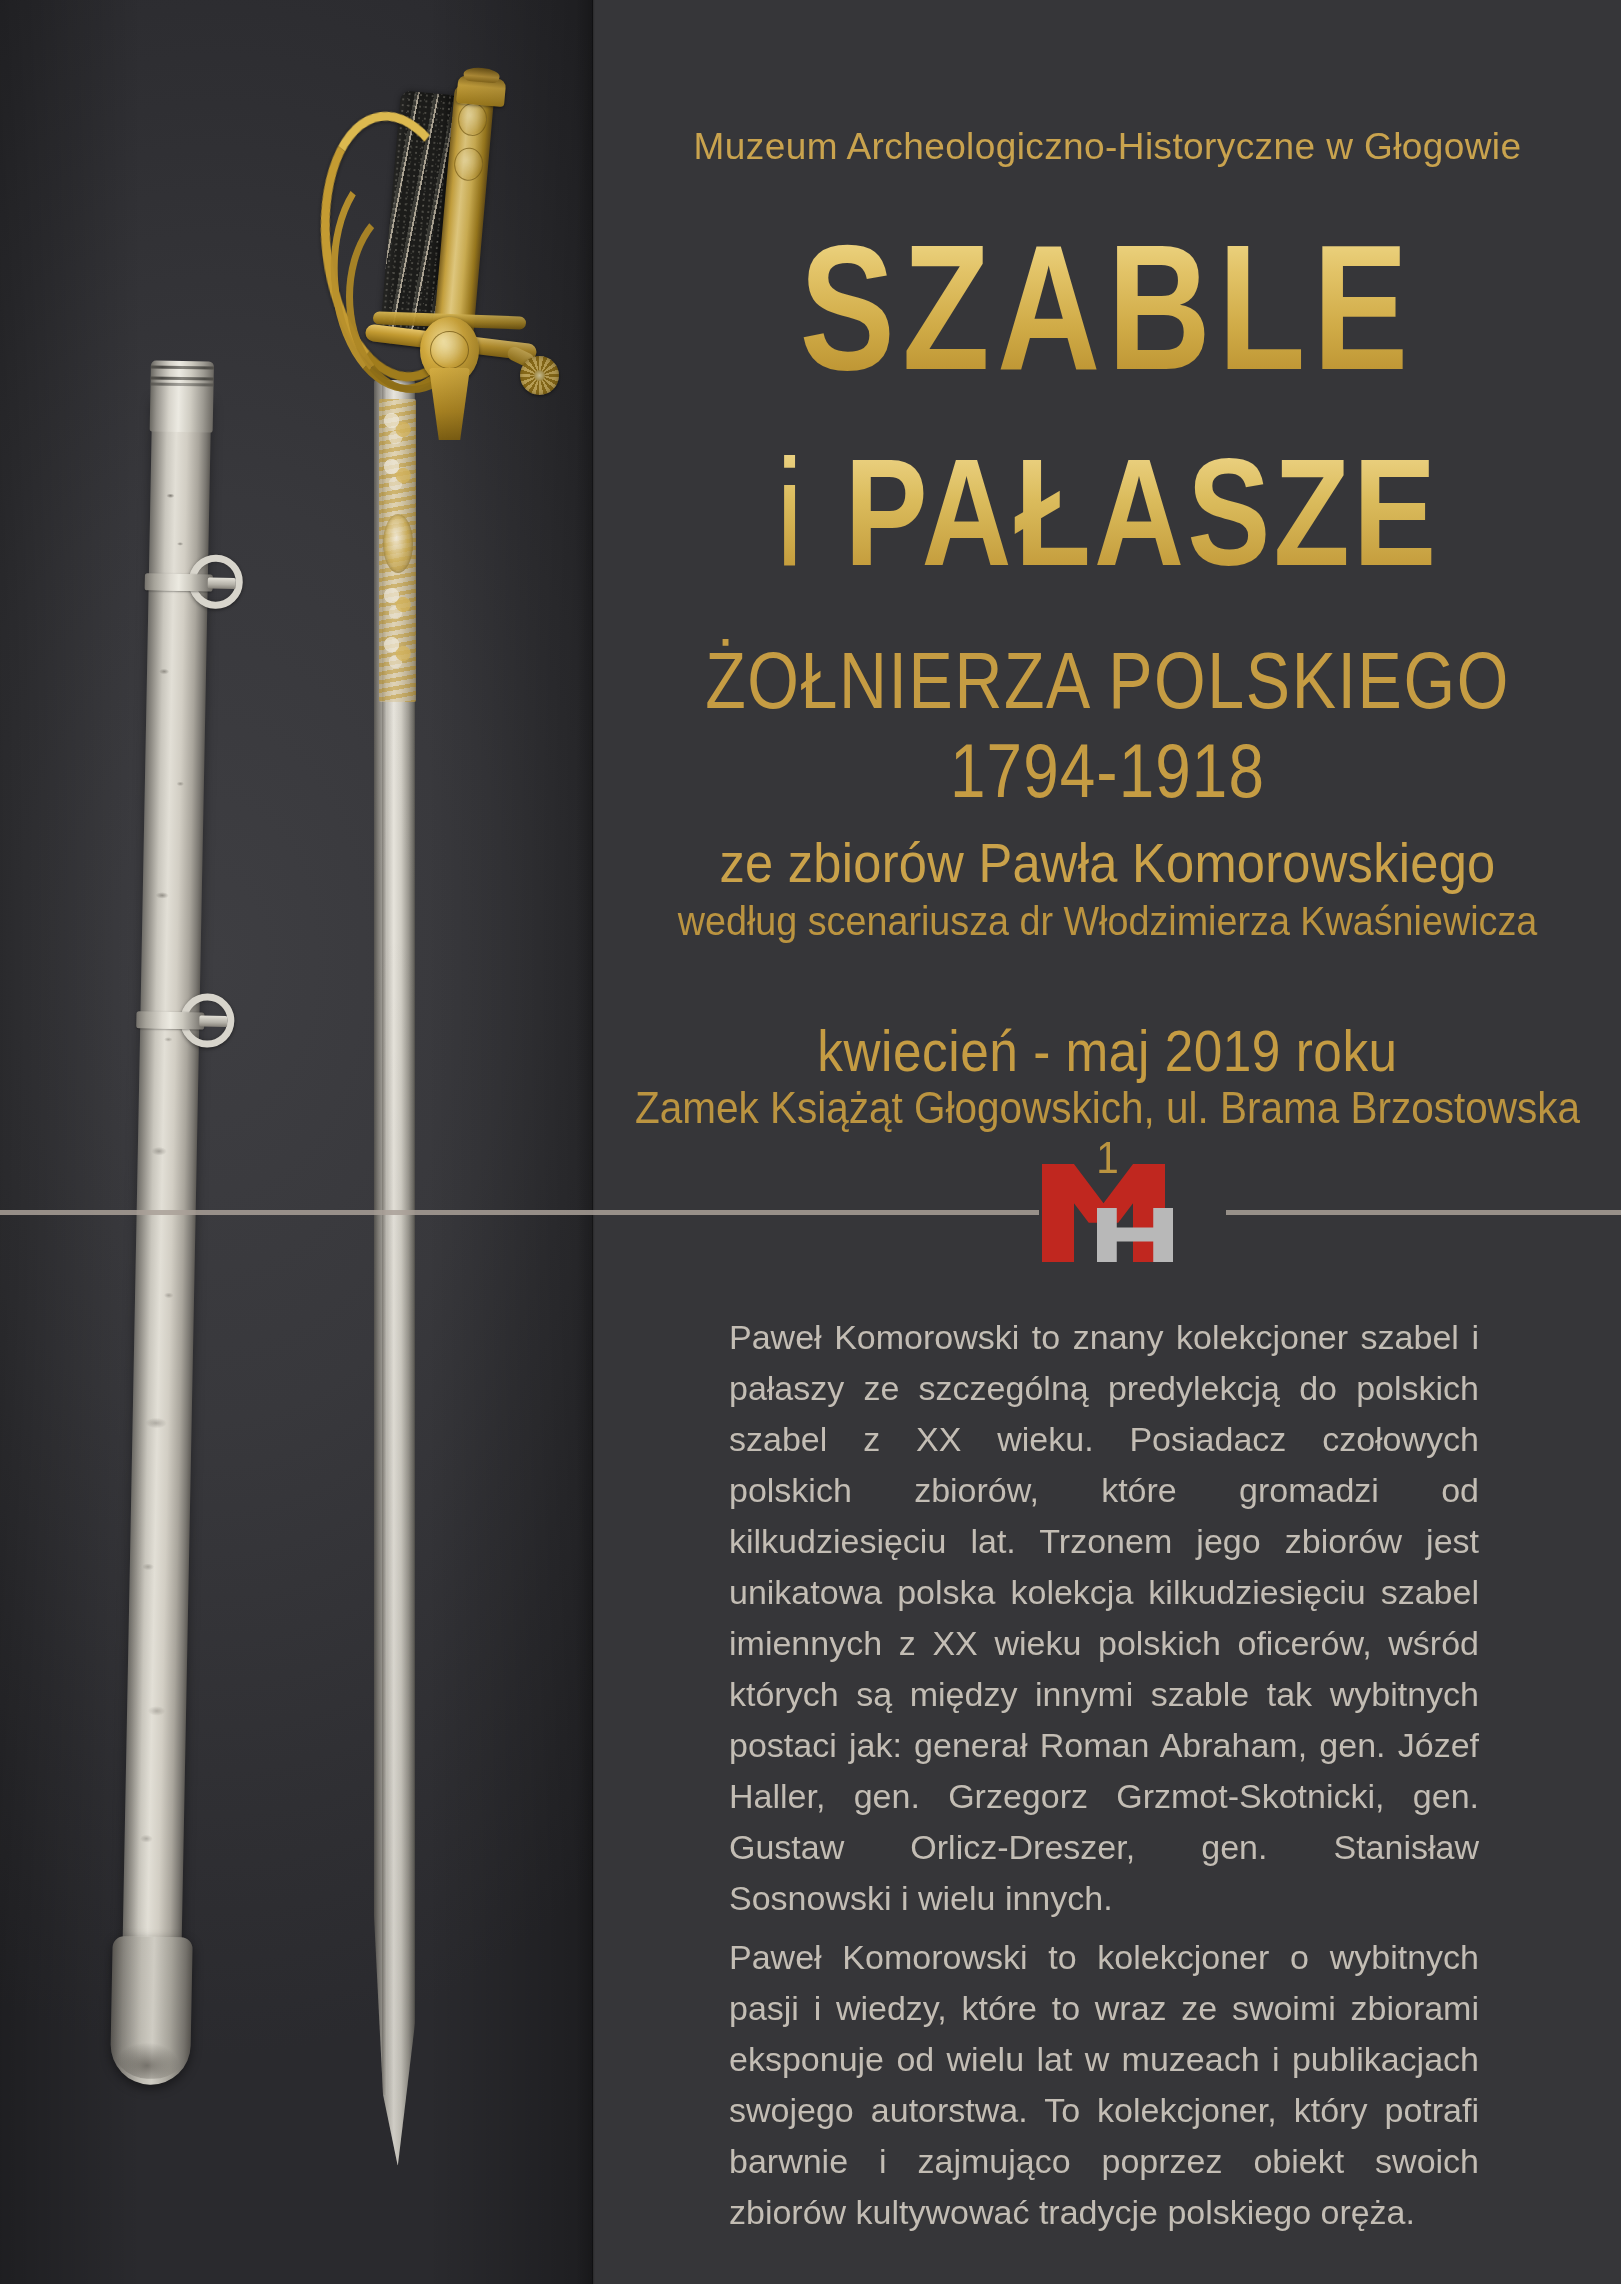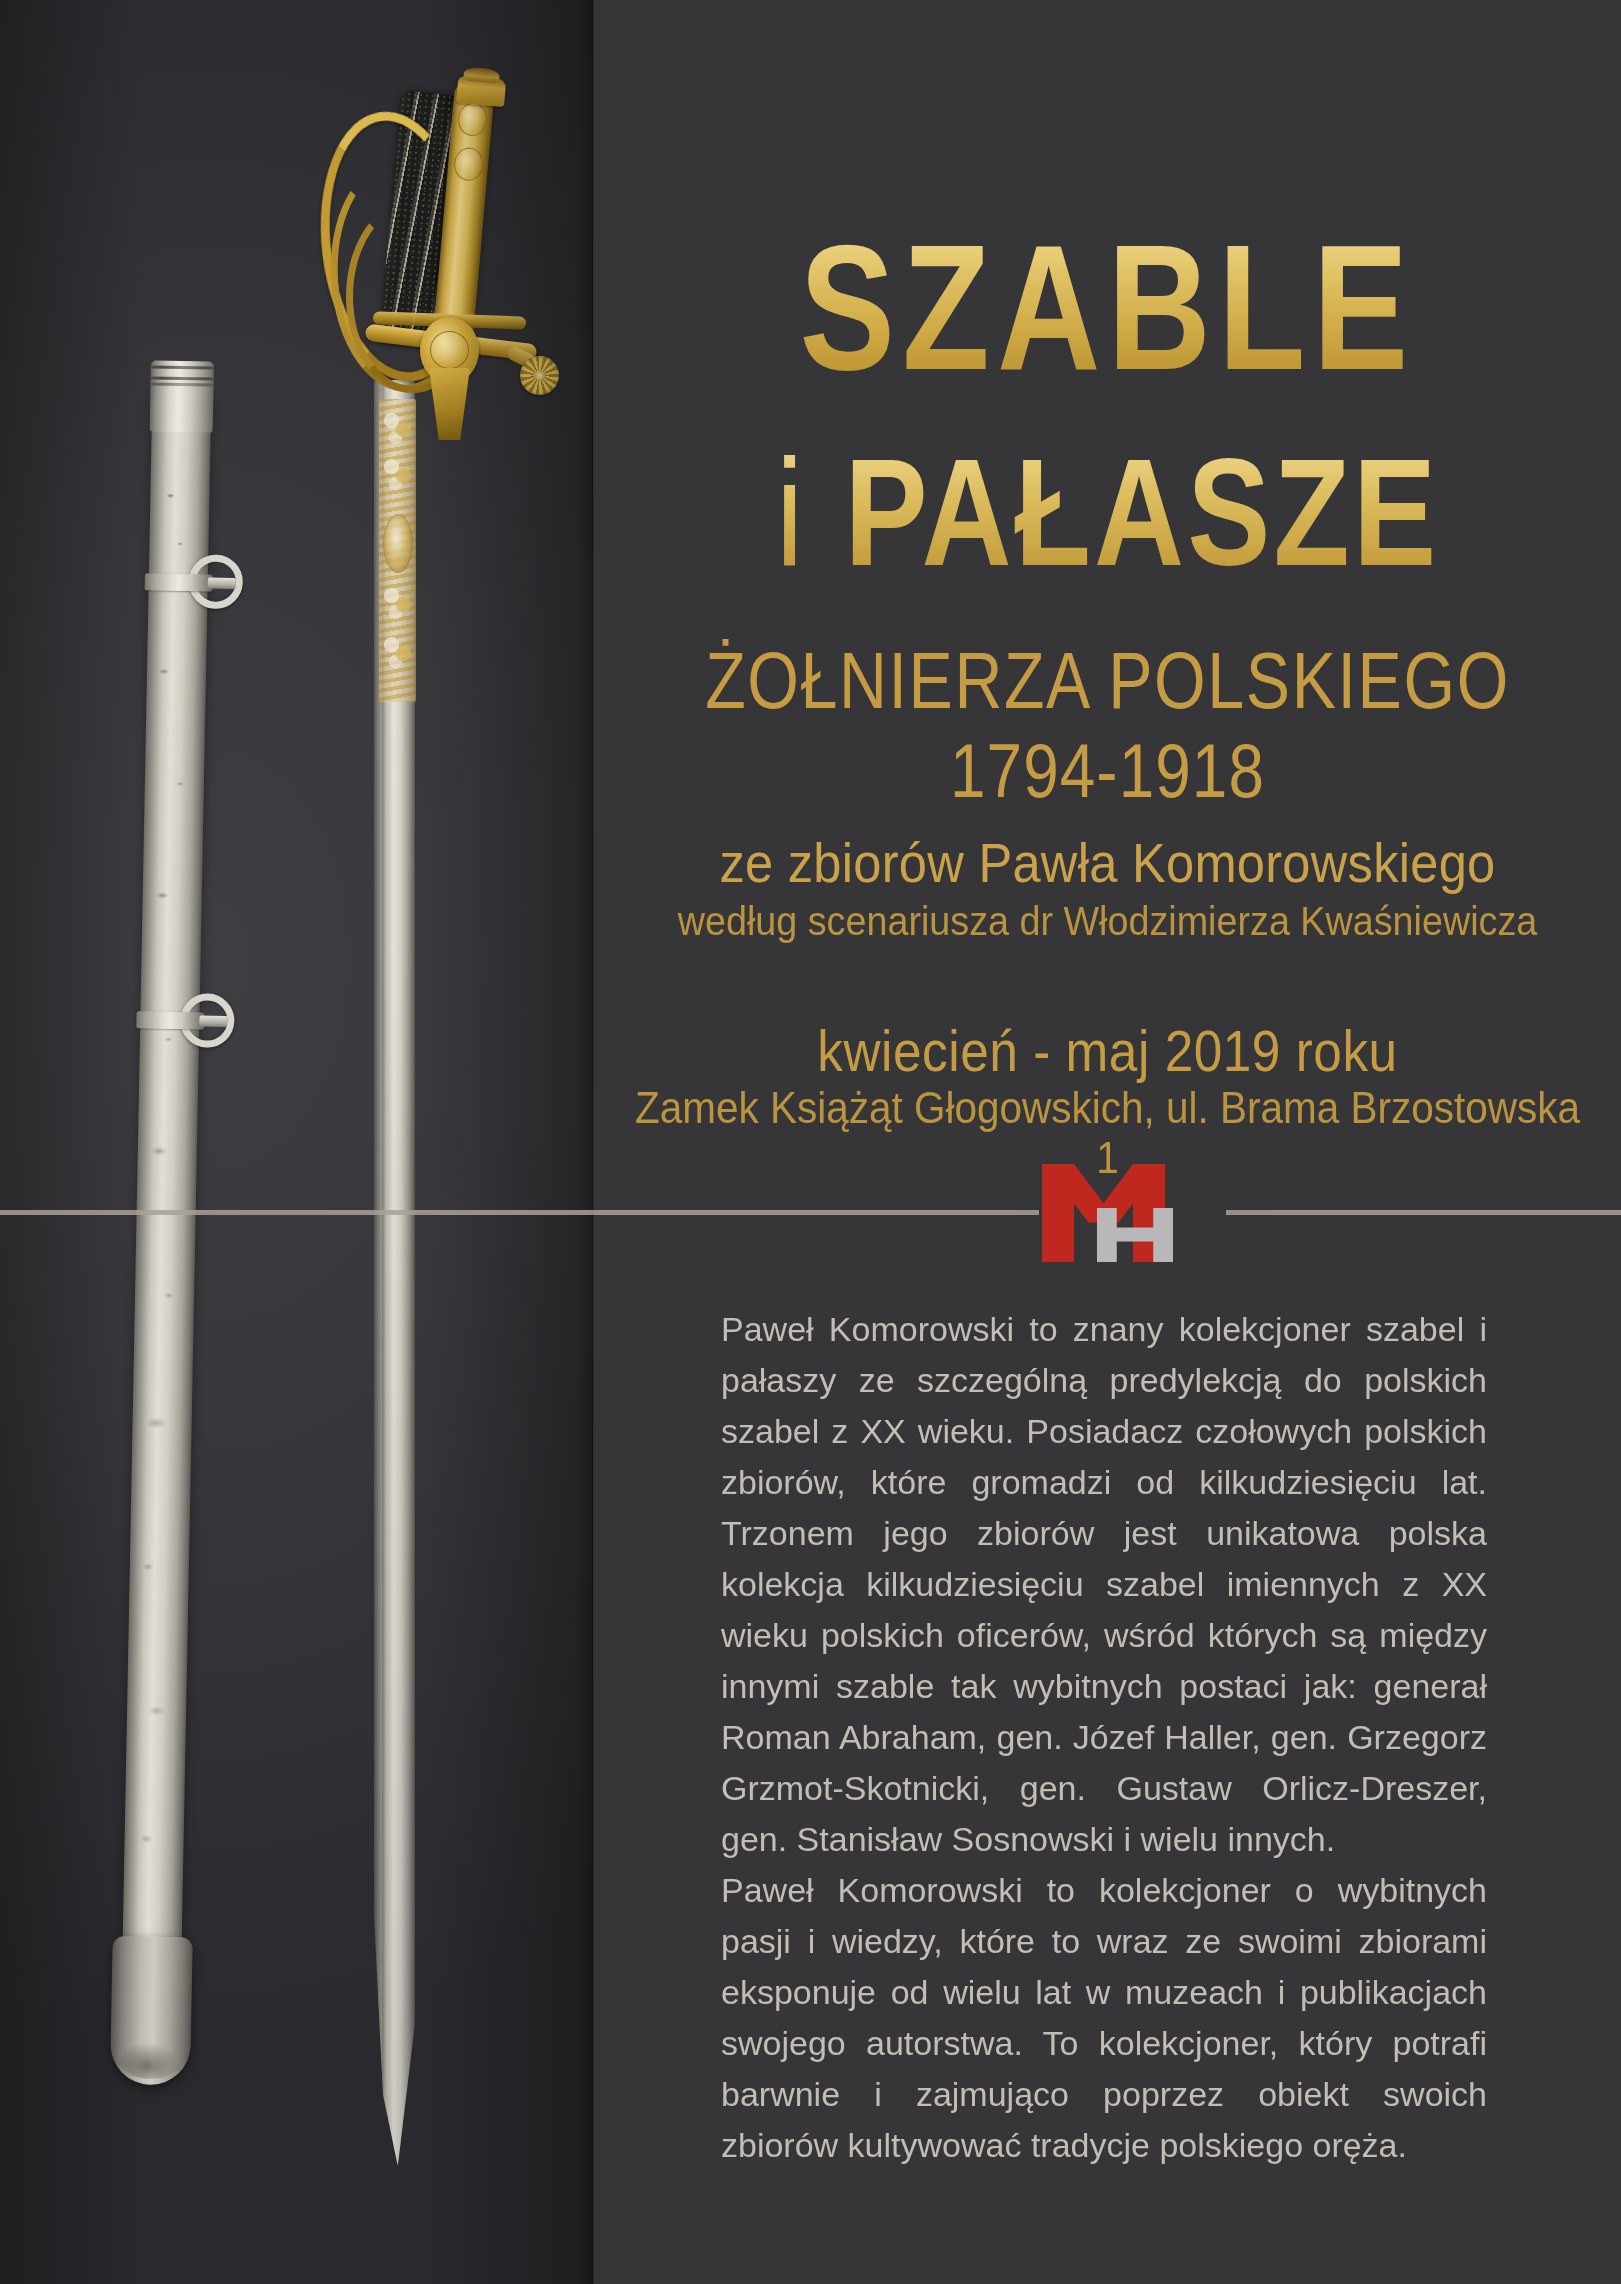--- a/index.html
+++ b/index.html
@@ -450,21 +450,21 @@
   
   .body-copy{
     position:absolute; left:128px; top:1304px;
     width:766px;
     color:#c3bdb4;
     font-size:34px;
     line-height:51px;
     text-align:justify;
     font-weight:400;
   }
-  .body-copy p{ margin:0; }
+  .body-copy p{ margin:8px; }
   .body-copy p + p{ margin-top:0; }
 
   
   .seam{
     position:absolute; left:592px; top:0; width:2.6px; height:2284px;
     background:linear-gradient(90deg, rgba(0,0,0,.35), rgba(54,54,57,0));
   }
 </style>
 </head>
 <body>
@@ -531,20 +531,21 @@
   </div>
 
   <div class="seam"></div>
 
   <div class="rule">
     <div class="gap logo"></div>
   </div>
 
   <div class="content">
 
+    <div class="museum-line">Muzeum Archeologiczno-Historyczne w Głogowie</div>
 
     <div class="title-main">SZABLE</div>
 
     <div class="title-sub">
       <span class="i-glyph">i</span>
       <span>PAŁASZE</span>
     </div>
 
     <div class="line-army">ŻOŁNIERZA POLSKIEGO</div>
 

